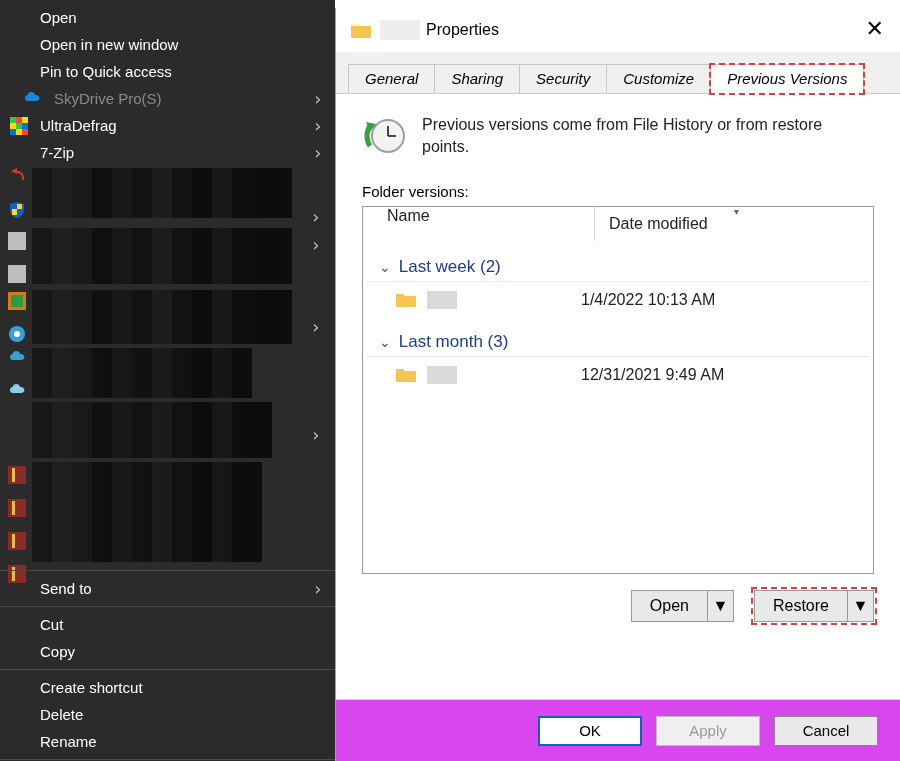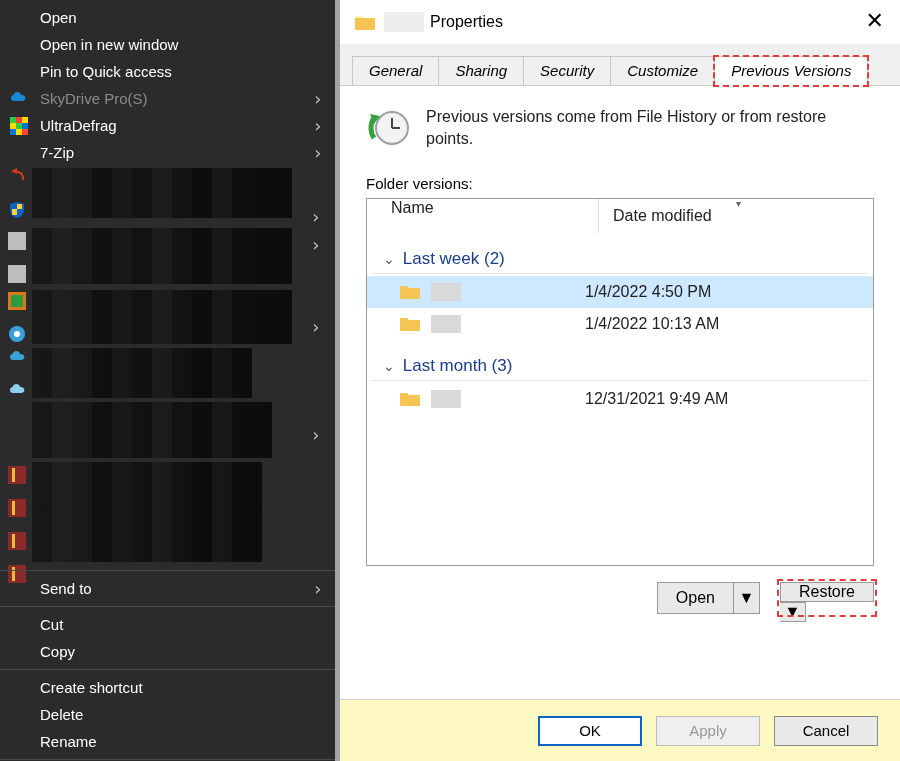--- a/index.html
+++ b/index.html
@@ -14,21 +14,21 @@
     position: relative;
     padding-top: 4px;
   }
   .ctx-item {
     display: flex; align-items: center;
     height: 27px;
     padding-left: 40px; padding-right: 12px;
     position: relative;
     cursor: default;
   }
-  .ctx-item.disabled { color: #8b8b8b; }
+  .ctx-item.disabled { color: #8b8b8b; margin-left: 14px; }
   .ctx-icon {
     position: absolute; left: 10px; width: 18px; height: 18px;
     display: flex; align-items: center; justify-content: center;
   }
   .ctx-chevron {
     margin-left: auto; font-size: 18px; color: #bdbdbd; font-family: monospace;
   }
   .ctx-sep { height: 1px; background: #4a4a4a; margin: 4px 0; }
   .px-mosaic {
     position: absolute;
@@ -39,21 +39,22 @@
   }
   .icon-col {
     position: absolute; left: 8px; width: 22px;
   }
   .ico { width: 18px; height: 18px; margin: 0 0 12px 0; }
 
   
   .dlg {
     flex: 1; position: relative;
     background: #ffffff;
-    border-left: 5px solid #a3a3a3;
+    border-left: 1px solid #a3a3a3;
+    margin-top: 8px;
   }
   .titlebar {
     height: 44px; display: flex; align-items: center;
     padding: 0 14px; position: relative;
   }
   .titlebar .foldicon { width: 22px; height: 20px; margin-right: 8px; }
   .titlebar .redact { width: 40px; height: 20px; background: #eee; margin-right: 6px; }
   .titlebar .ttl { font-size: 16px; }
   .closebtn {
     position: absolute; right: 10px; top: 8px;
@@ -150,29 +151,29 @@
   .splitbtn .btn {
     border:1px solid #9a9a9a; background:#e9e9e9;
     padding: 0 18px; font-size:16px; display:flex; align-items:center;
     cursor: default;
   }
   .splitbtn .drop {
     border:1px solid #9a9a9a; border-left:none; background:#e9e9e9;
     width: 26px; display:flex; align-items:center; justify-content:center;
     cursor: default;
   }
-  .splitbtn.highlight { position: relative; flex-direction: column; }
+  .splitbtn.highlight { position: relative; }
   .splitbtn.highlight::after{
     content:""; position:absolute; inset:-3px;
     border:2px dashed #e23b3b; pointer-events:none;
   }
 
   .dlg-footer {
     position:absolute; left:0; right:0; bottom:0;
-    height: 62px; background:#fef9c3;
+    height: 62px; background:#d946ef;
     border-top:1px solid #d0d0d0;
     display:flex; align-items:center; justify-content:flex-end;
     gap: 14px; padding-right: 22px;
   }
   .dlg-footer .fbtn {
     min-width: 104px; height: 30px;
     border:1px solid #888; background:#e9e9e9;
     font-size:15px; display:flex; align-items:center; justify-content:center;
     cursor: default;
   }
@@ -376,31 +377,20 @@
           <div class="col-date">
             <span>Date modified</span>
             <span class="sort-caret">▾</span>
           </div>
         </div>
 
         <div class="group">
           <span class="gchev">⌄</span>
           <span>Last week (2)</span>
         </div>
-        <div class="row sel">
-          <span class="rname">
-            <span class="ficon">
-                <svg class="folder-svg" width="22" height="18" viewBox="0 0 22 18">
-                  <path fill="#f6c452" d="M1 3h7l2 2h11v10a1 1 0 0 1-1 1H2a1 1 0 0 1-1-1V3z"></path>
-                </svg>
-              </span>
-            <span class="redact-sm"></span>
-          </span>
-          <span class="rdate">1/4/2022 4:50 PM</span>
-        </div>
         <div class="row">
           <span class="rname">
             <span class="ficon">
                 <svg class="folder-svg" width="22" height="18" viewBox="0 0 22 18">
                   <path fill="#f6c452" d="M1 3h7l2 2h11v10a1 1 0 0 1-1 1H2a1 1 0 0 1-1-1V3z"></path>
                 </svg>
               </span>
             <span class="redact-sm"></span>
           </span>
           <span class="rdate">1/4/2022 10:13 AM</span>

